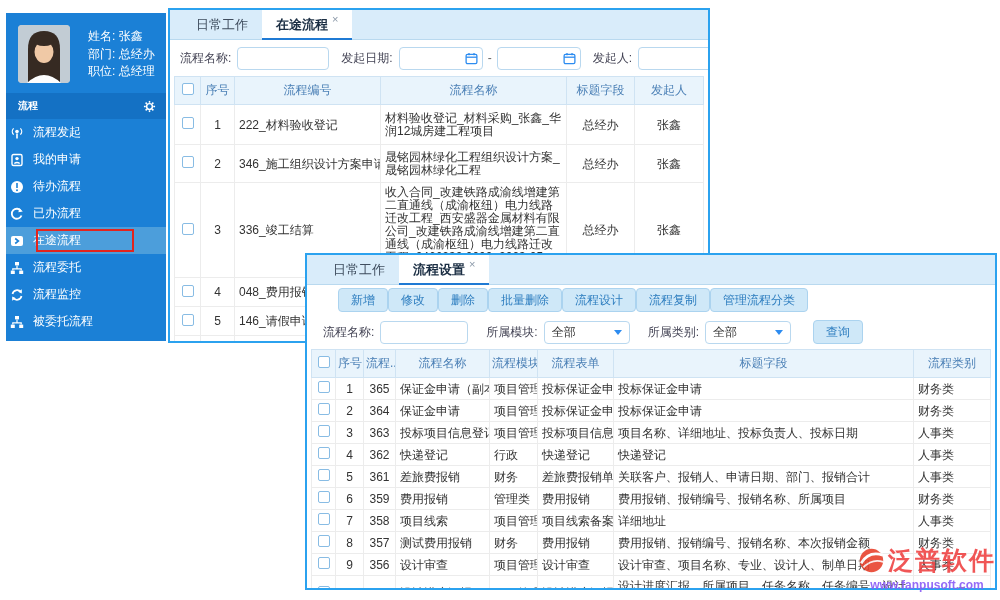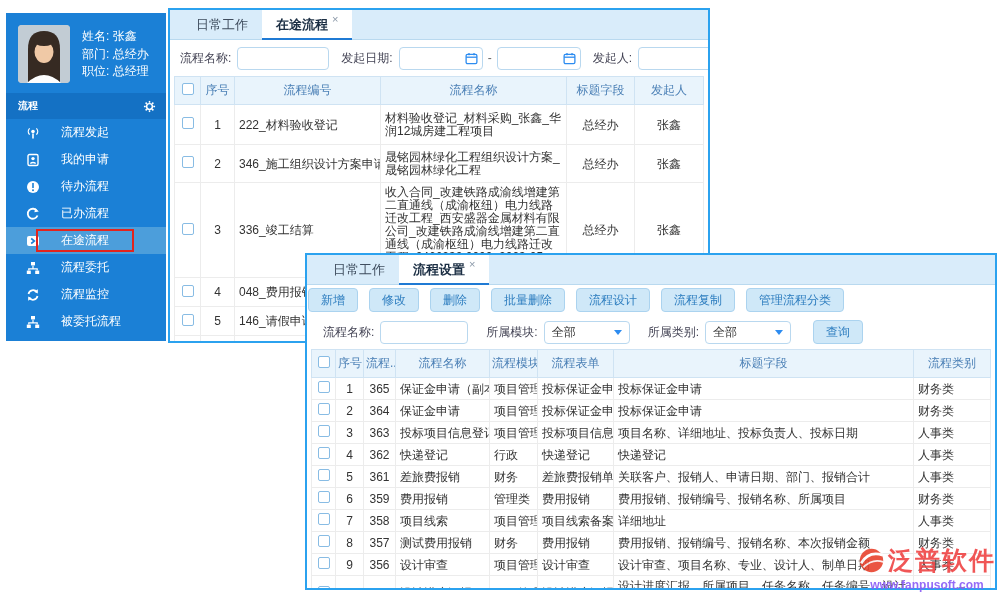--- a/index.html
+++ b/index.html
@@ -2,25 +2,25 @@
 <html><head>
 <meta charset="utf-8">
 <style>
   html,body{margin:0;padding:0;background:#fff;}
   *{box-sizing:border-box;}
   body{font-family:"Liberation Sans","DejaVu Sans",sans-serif;}
   .stage{position:relative;width:1000px;height:600px;background:#fff;overflow:hidden;}
 
   
   .sidebar{position:absolute;left:6px;top:13px;width:160px;height:328px;background:#1b80d6;overflow:hidden;}
-  .profile{display:flex;gap:12px;padding:12px 8px 10px 12px;}
+  .profile{display:flex;gap:18px;padding:12px 8px 10px 12px;}
   .avatar{width:52px;height:58px;border-radius:4px;overflow:hidden;flex:0 0 auto;background:#c2ccd4;}
   .profile-info{display:flex;flex-direction:column;justify-content:space-between;padding:3px 0;font-size:12px;color:#fff;white-space:nowrap;}
   .section-head{height:26px;background:#1471c4;display:flex;align-items:center;justify-content:space-between;padding:0 10px 0 12px;color:#fff;font-size:10px;font-weight:bold;}
-  .side-item{position:relative;height:27px;display:flex;align-items:center;gap:21px;padding:0 20px;color:#fff;font-size:12px;cursor:pointer;text-align:center;}
+  .side-item{position:relative;height:27px;display:flex;align-items:center;gap:9px;padding:0 4px;color:#fff;font-size:12px;cursor:pointer;text-align:center;}
   .side-item.selected{background:#4c9edb;}
   .side-item svg{flex:0 0 auto;}
   .red-box{position:absolute;left:30px;top:2px;width:98px;height:23px;border:2px solid #e3241d;}
 
   
   .win{position:absolute;background:#fff;border:2px solid #2ba2ef;overflow:hidden;}
   .bg-window{left:168px;top:8px;width:542px;height:335px;z-index:1;}
   .fg-window{left:305px;top:253px;width:692px;height:337px;z-index:5;}
 
   .tabbar{height:30px;background:#d9ecfa;display:flex;padding-left:12px;border-bottom:1px solid #b9d9ef;}
@@ -30,21 +30,21 @@
 
   .filter-row{display:flex;align-items:center;height:36px;padding-left:10px;font-size:12px;color:#445;background:#fff;white-space:nowrap;}
   .filter-row label{margin-right:6px;}
   .tinput{height:23px;border:1px solid #b9d8ef;border-radius:4px;background:#fff;outline:none;padding:0 5px;font-size:12px;color:#333;}
   .date-wrap{position:relative;display:inline-block;}
   .date-wrap svg{position:absolute;right:5px;top:5px;}
   .sep{margin:0 5px;color:#666;}
   .select{height:23px;border:1px solid #b9d8ef;border-radius:4px;background:#fff;display:inline-flex;align-items:center;justify-content:space-between;padding:0 7px;font-size:12px;color:#333;cursor:pointer;}
   .caret{width:0;height:0;border-left:4px solid transparent;border-right:4px solid transparent;border-top:5px solid #2d8cf0;}
 
-  .toolbar{display:flex;align-items:center;height:30px;padding-left:1px;gap:11px;}
+  .toolbar{display:flex;align-items:center;height:30px;padding-left:31px;}
   .btn{height:24px;padding:0 12px;background:#cfe8f8;border:1px solid #abd3ef;border-radius:4px;color:#2d7dbf;font-size:12px;cursor:pointer;white-space:nowrap;}
 
   
   table{border-collapse:collapse;table-layout:fixed;margin:0 4px;width:calc(100% - 8px);}
   th{background:#e9f4fc;color:#4a7fb5;font-weight:normal;font-size:12px;padding:5px 2px;border:1px solid #cfe3f3;overflow:hidden;white-space:nowrap;}
   td{font-size:12px;color:#333;padding:3px 4px;text-align:center;border:1px solid #ececec;overflow:hidden;line-height:14px;white-space:nowrap;}
   td.al{text-align:left;}
   td.wrap{white-space:normal;}
   .cb{width:12px;height:12px;border:1px solid #88bce4;border-radius:2px;background:#fff;display:inline-block;cursor:pointer;}
   .clip{display:block;max-height:88px;overflow:hidden;white-space:normal;line-height:13px;}

